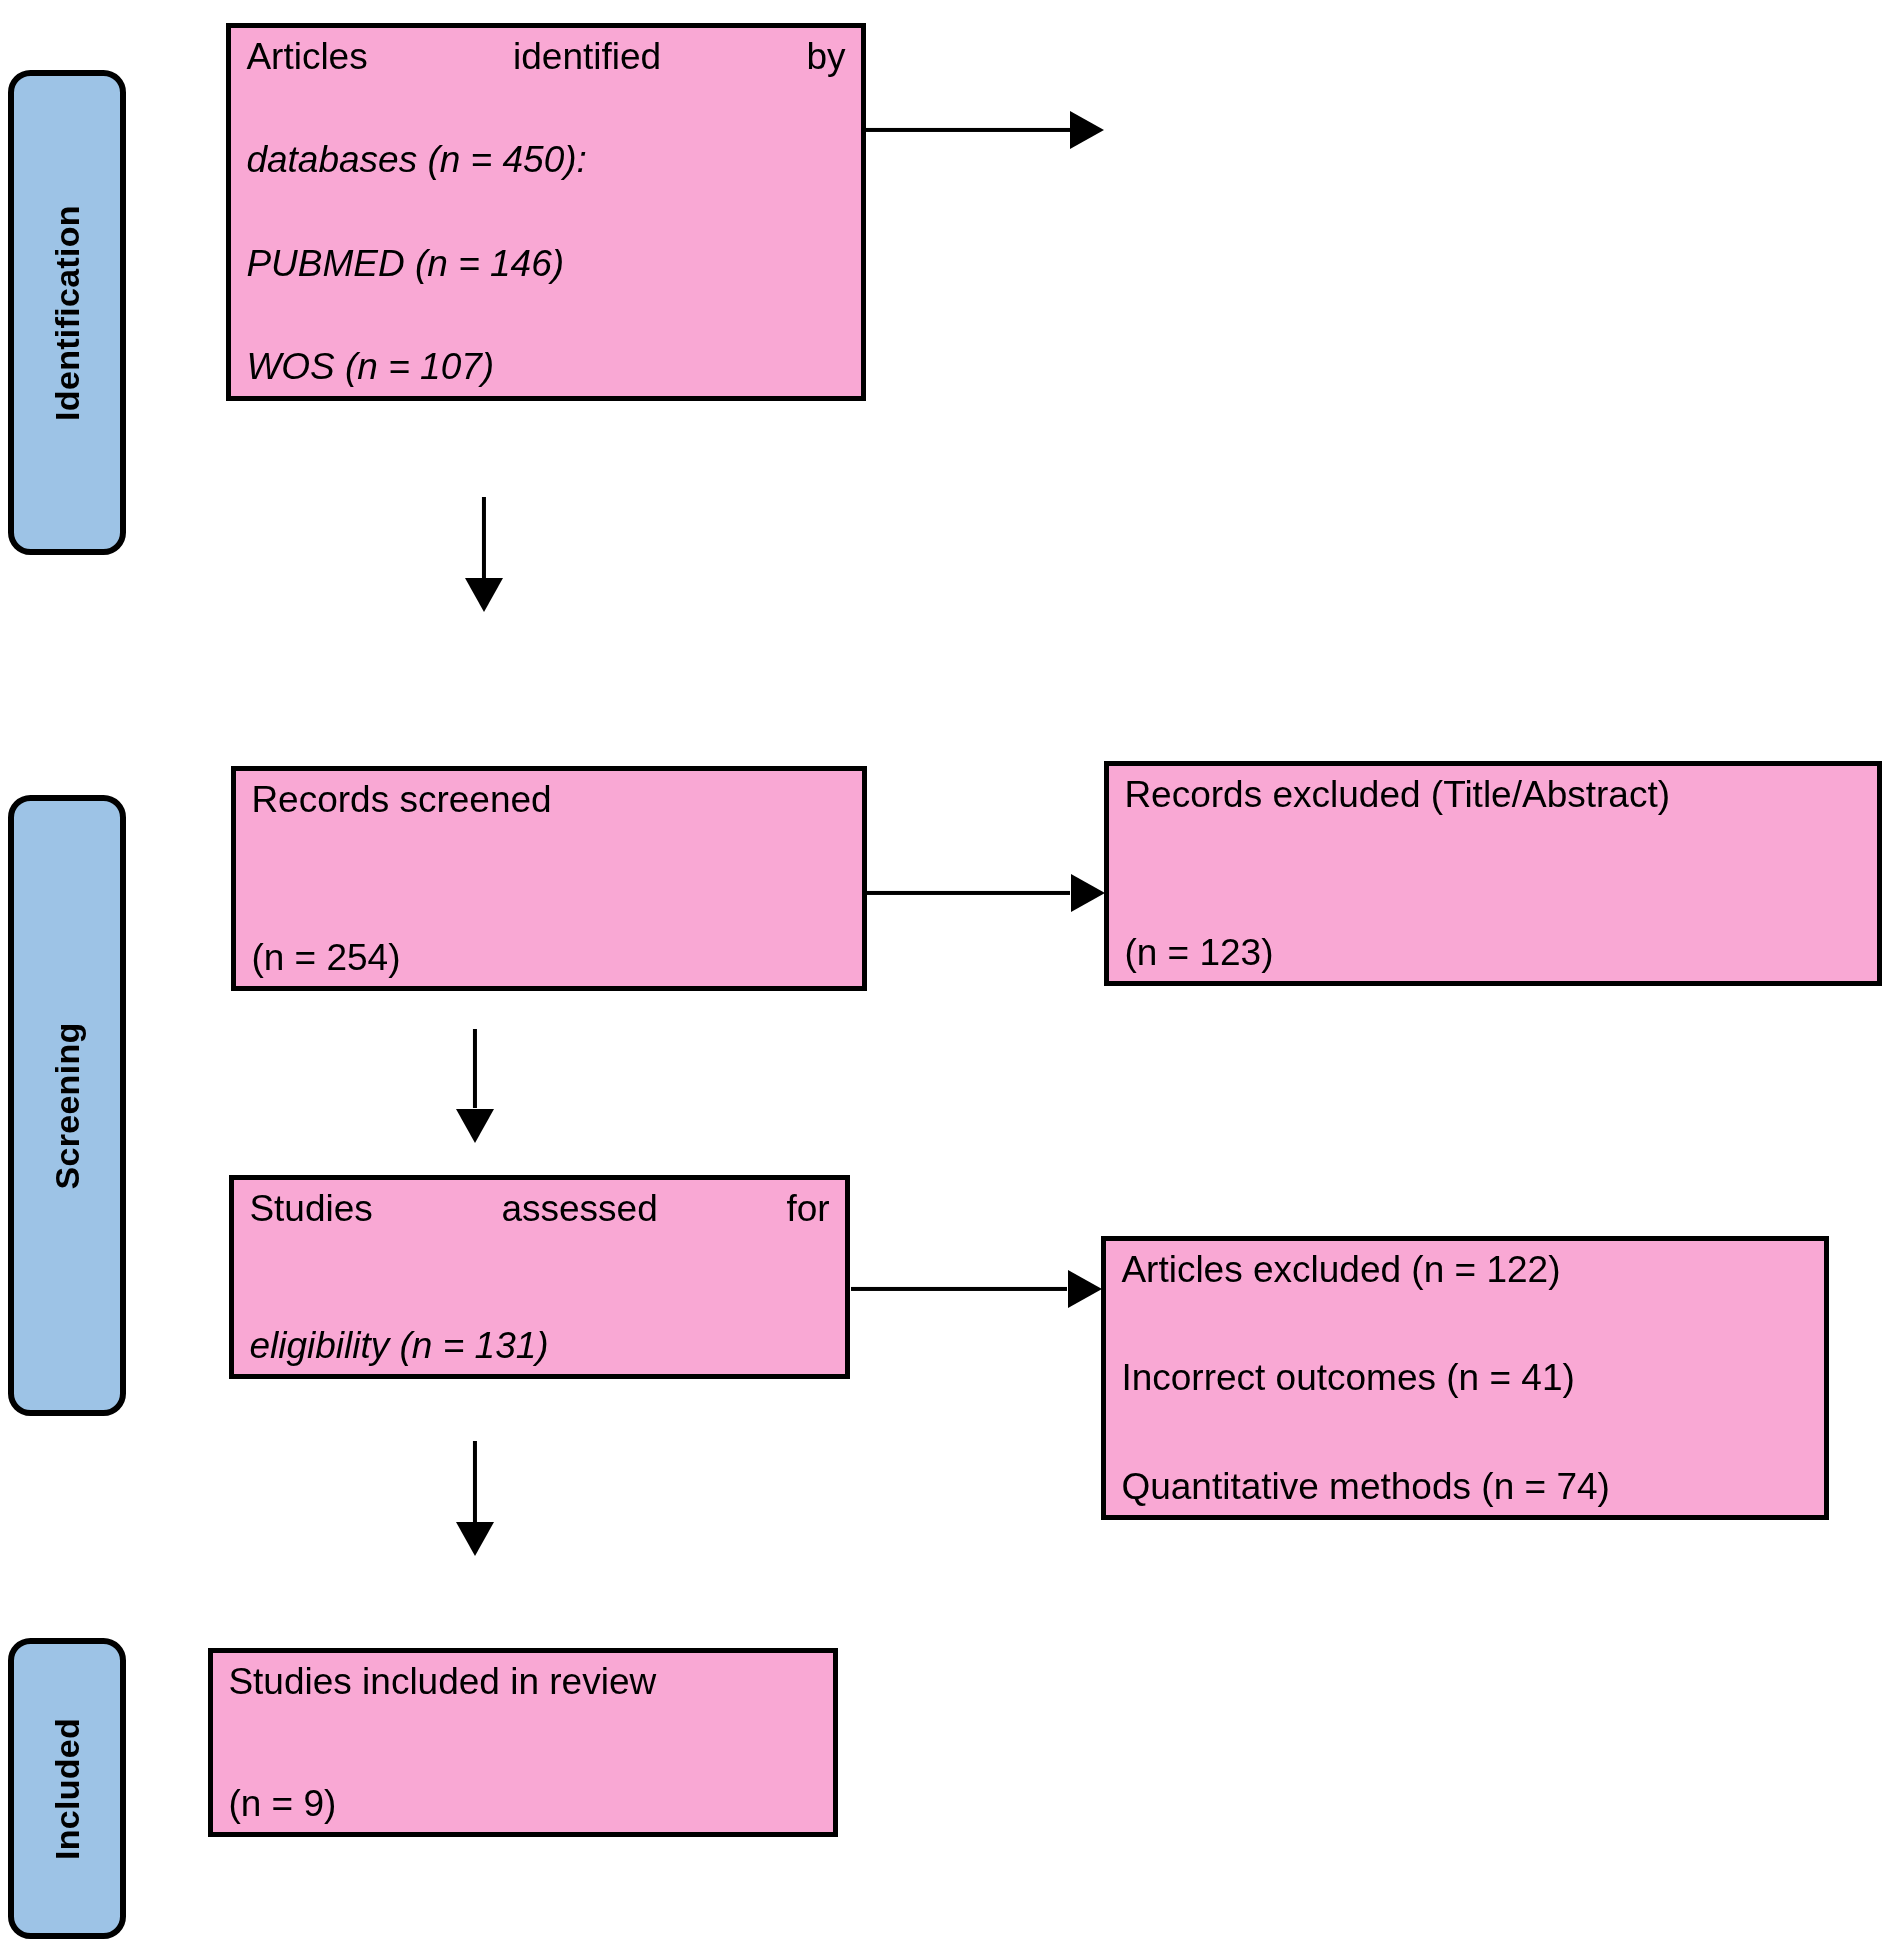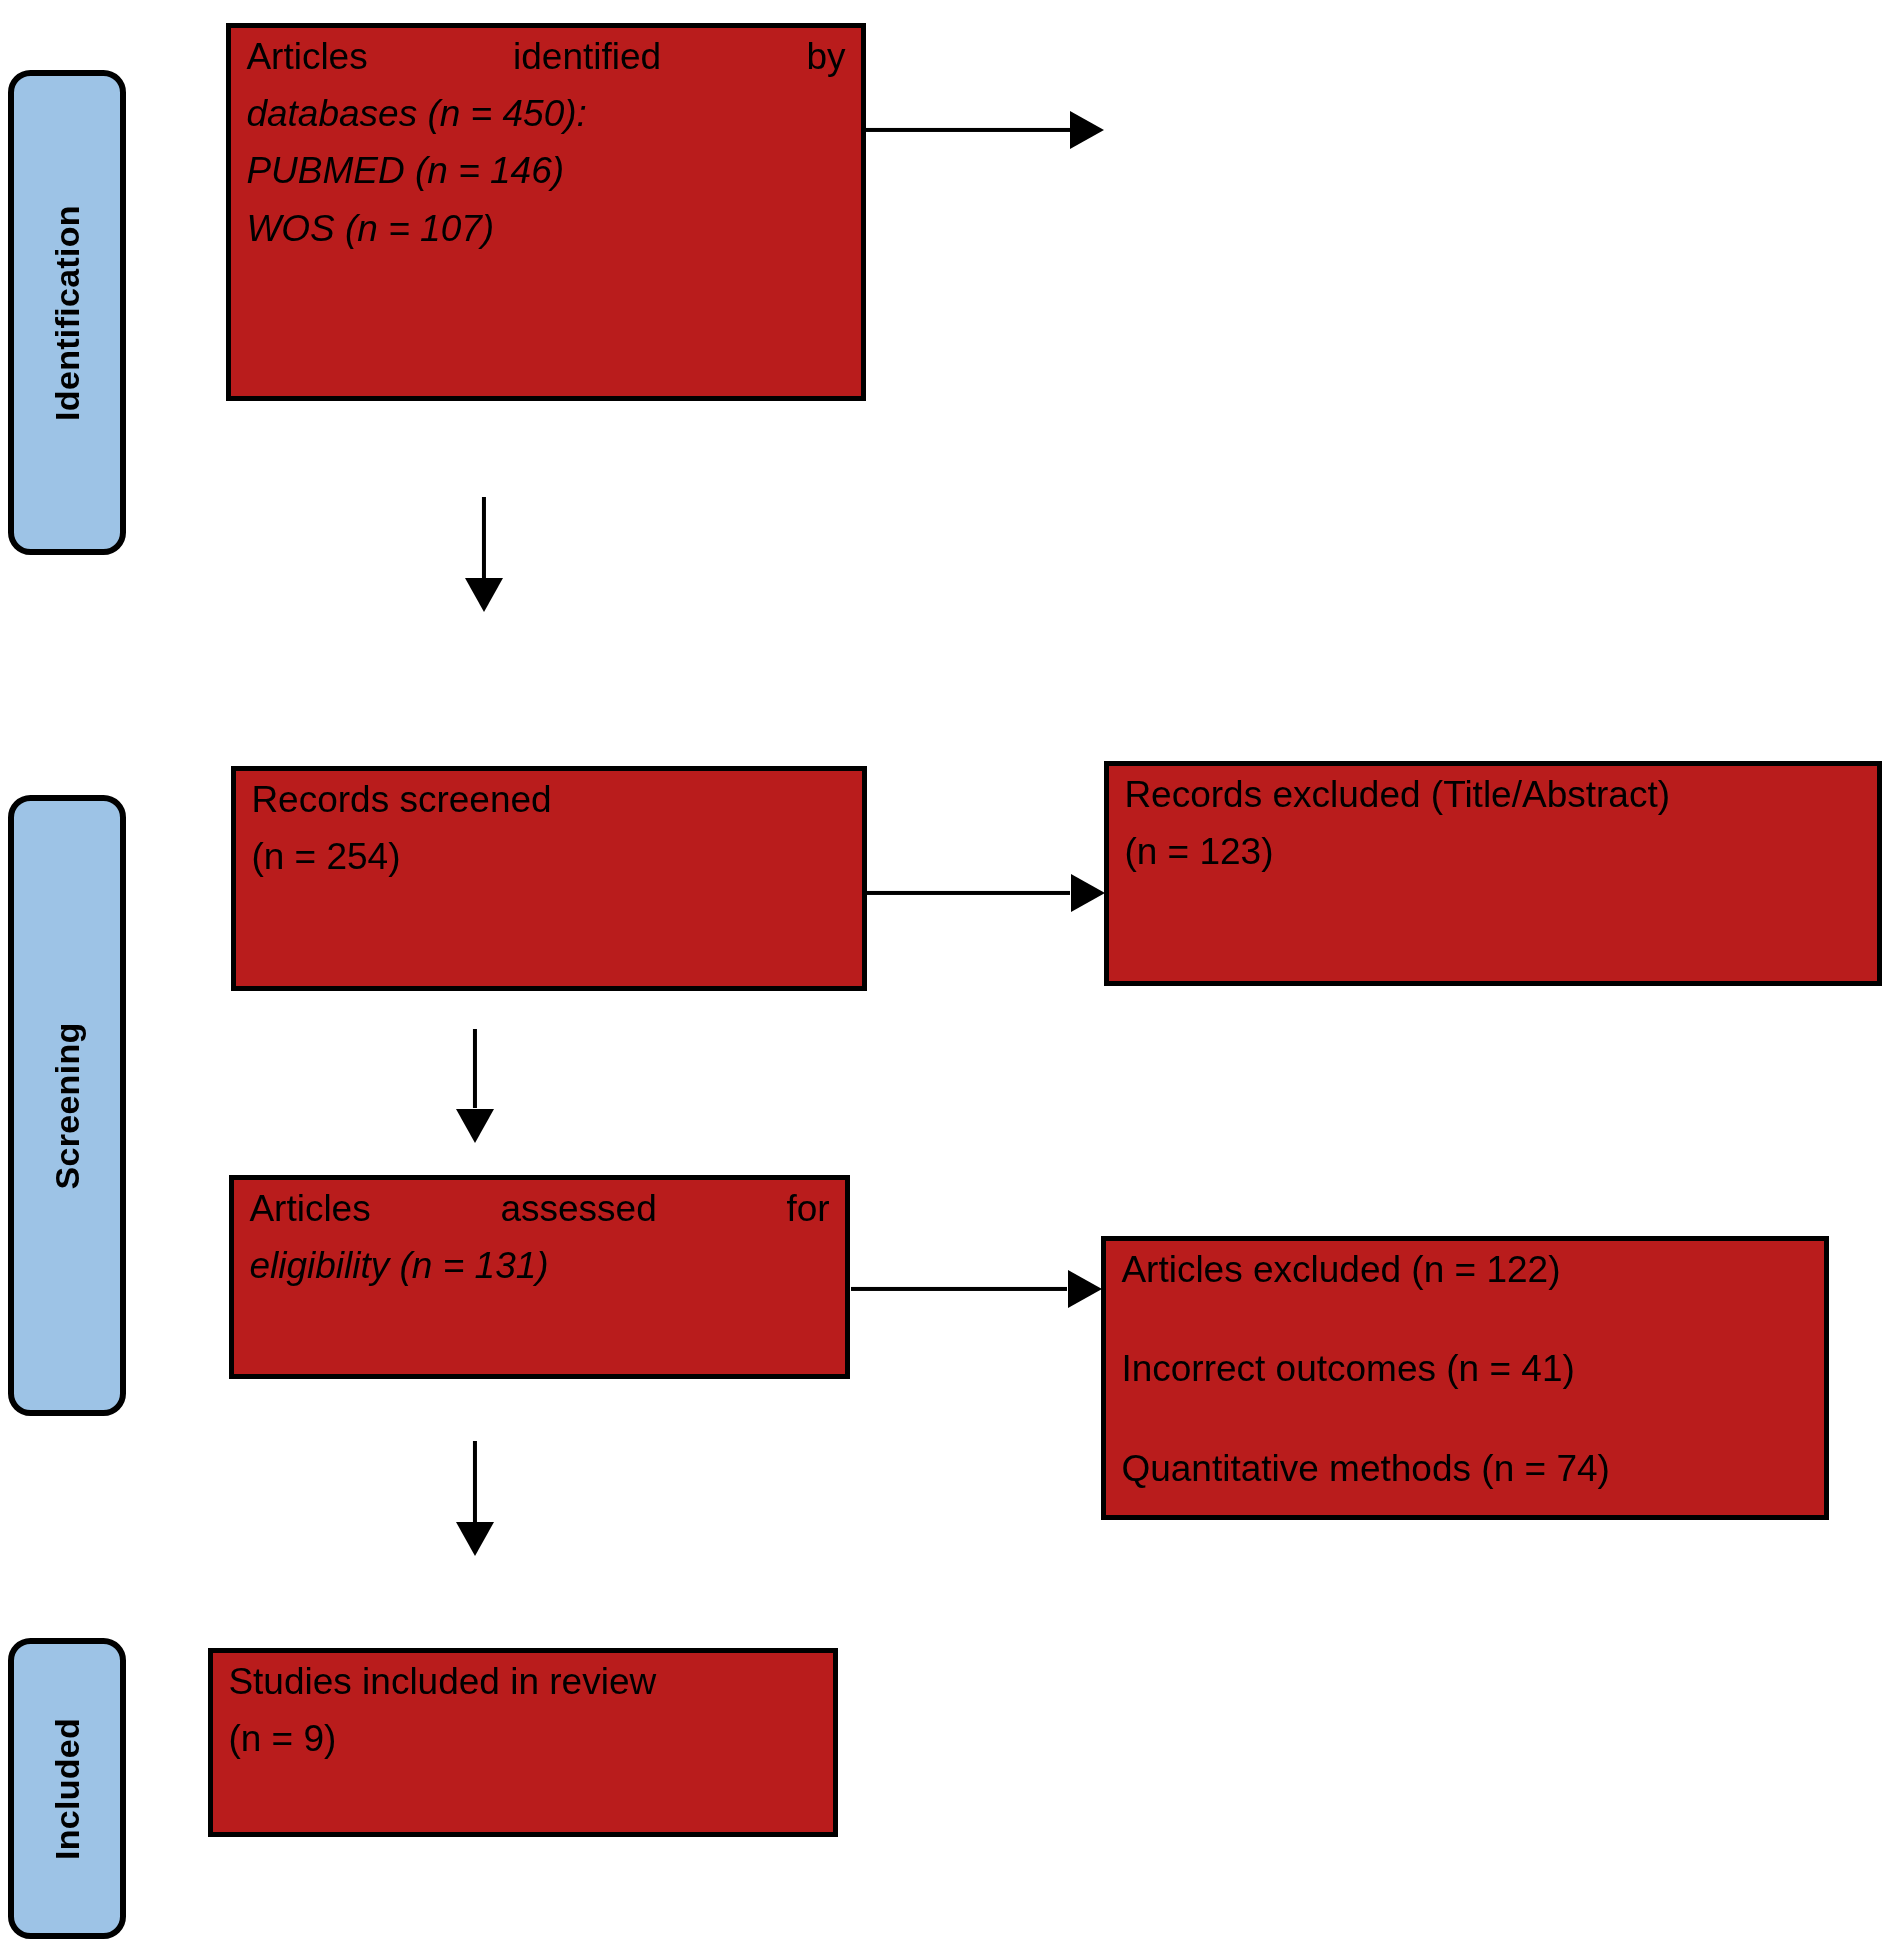--- a/index.html
+++ b/index.html
@@ -32,26 +32,26 @@
     white-space: nowrap;
     font-weight: bold;
     font-size: 34px;
     color: #000000;
     letter-spacing: 0.3px;
   }
 
   
   .box {
     position: absolute;
-    background: #b91c1c;
+    background: #f9a8d4;
     border: 5.3px solid #000000;
     box-sizing: border-box;
     display: flex;
     flex-direction: column;
-    justify-content: flex-start;
+    justify-content: space-between;
   }
   .box .line {
     font-size: 37px;
     line-height: 1.55;
     color: #000000;
     padding: 0 15.4px;
     white-space: nowrap;
   }
   .box.justify .line {
     text-align: justify;
@@ -156,21 +156,21 @@
     <div class="shaft" style="width:203px;"></div>
     <div class="head"></div>
   </div>
 
   <div class="v-arrow" style="left:455px; top:1029px; width:39px; height:114px;">
     <div class="shaft" style="height:79px;"></div>
     <div class="head"></div>
   </div>
 
   <div class="box justify" style="left:229px; top:1175px; width:621px; height:204px;">
-    <div class="line">Articles assessed for</div>
+    <div class="line">Studies assessed for</div>
     <div class="line plain">eligibility (n = 131)</div>
   </div>
 
   <div class="box" style="left:1101px; top:1236px; width:728px; height:284px;gap:42px;">
     <div class="line">Articles excluded (n = 122)</div>
     <div class="line">Incorrect outcomes (n = 41)</div>
     <div class="line">Quantitative methods (n = 74)</div>
   </div>
 
   <div class="h-arrow" style="left:851px; top:1269px; width:251px; height:39px;">

